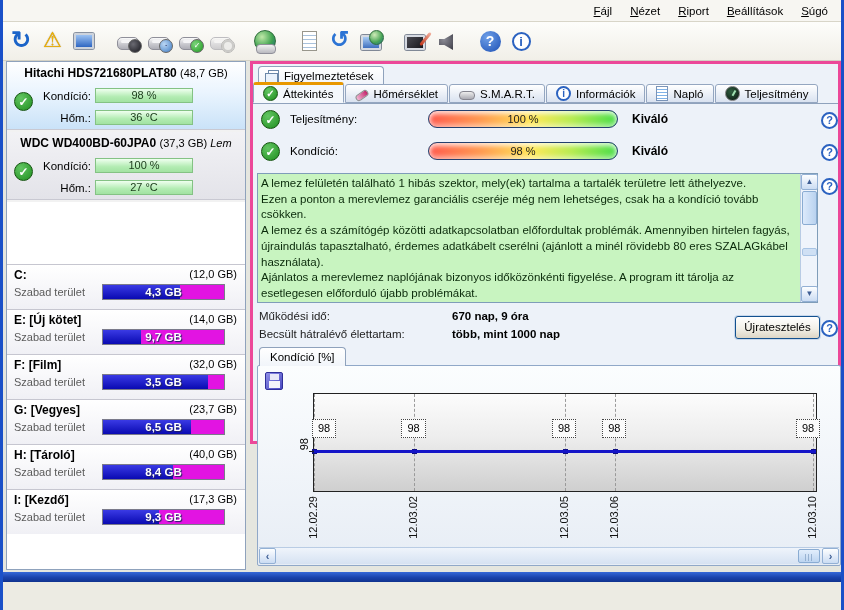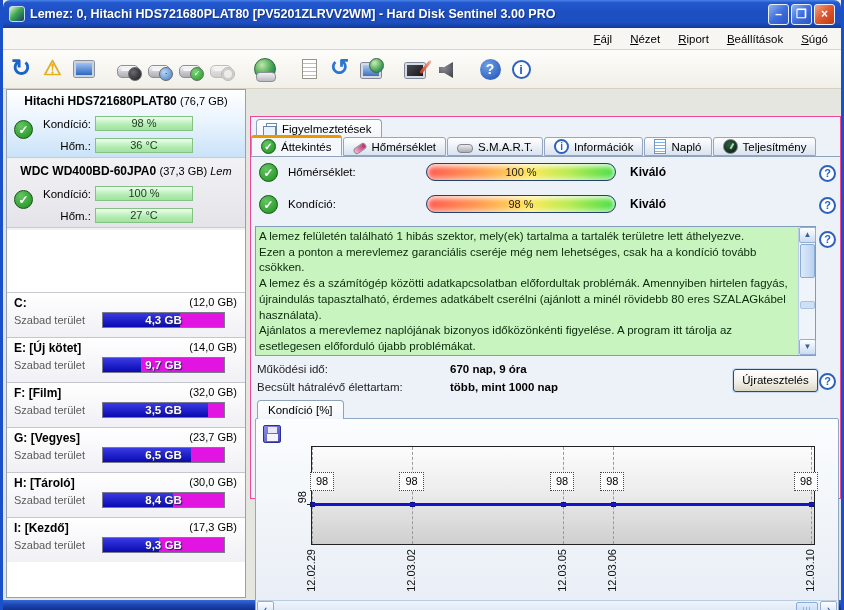--- a/index.html
+++ b/index.html
@@ -75,21 +75,21 @@
   .perf-icon{width:15px;height:15px;border-radius:50%;background:radial-gradient(circle at 40% 35%,#2E5E3E,#0A1410);border:1px solid #777;}
   .perf-icon::after{content:"";position:absolute;left:7px;top:3px;width:1.5px;height:6px;background:#9FE0B0;transform:rotate(30deg);}
   .pages-icon{width:11px;height:13px;background:#fff;border:1px solid #6B87A8;margin-left:4px;}
   .pages-icon::before{content:"";position:absolute;left:-4px;top:2px;width:11px;height:13px;background:#EAF2FB;border:1px solid #6B87A8;}
   .floppy-icon{width:18px;height:18px;background:linear-gradient(135deg,#8F8FE8,#4A4AC0);border:1px solid #2F2F9A;border-radius:2px;}
   .floppy-icon::before{content:"";position:absolute;left:4px;top:1px;width:9px;height:6px;background:#E8E8F8;}
   .floppy-icon::after{content:"";position:absolute;left:3px;bottom:1px;width:11px;height:7px;background:#F4F4FA;}
   
   .content{position:relative;height:511px;background:#E5E6DF;}
   .sidebar{position:absolute;left:3px;top:0;width:240px;height:509px;background:#fff;border:1px solid #8FA2BC;}
-  .main{position:absolute;left:247px;top:0;width:591px;height:383px;background:#EDF2F9;border:1px solid #ec4899;margin-top:27px;}
+  .main{position:absolute;left:247px;top:0;width:591px;height:383px;background:#EDF2F9;border:3px solid #ec4899;}
   
   .disk-block{position:relative;height:70px;border-bottom:2px solid #F2F2F2;box-shadow:inset 0 -1px 0 #C9C9D2;}
   .disk-block.selected{background:linear-gradient(180deg,#FFFFFF 0%,#EAF4FE 45%,#C9E2F8 100%);}
   .disk-block.plain{background:linear-gradient(180deg,#F2F2F5,#E3E3E9);}
   .disk-head{height:22px;line-height:22px;white-space:nowrap;overflow:hidden;text-align:center;font-size:12px;}
   .disk-head .dname{font-weight:bold;}
   .disk-head .dsize{font-size:11px;}
   .disk-head .dextra{font-style:italic;font-size:11px;}
   .disk-stat-icon{position:absolute;left:7px;top:30px;}
   .disk-row{display:flex;align-items:center;height:21px;margin:1px 0 0 34px;}
@@ -160,29 +160,20 @@
   .hthumb{position:absolute;right:19px;top:1px;width:22px;height:14px;background:linear-gradient(180deg,#E2EEFC,#BCD4F0);border:1px solid #8AACD2;border-radius:2px;
     color:#7E9CC0;font-size:8px;text-align:center;line-height:13px;letter-spacing:1px;}
   
   .bottom-frame{height:10px;background:linear-gradient(180deg,#3568D8,#1A43AC 55%,#10328E);}
 </style>
 </head>
 <body>
 
 <div class="window">
 
-  <div class="titlebar">
-    <div class="app-icon"></div>
-    <div class="title-text">Lemez: 0, Hitachi HDS721680PLAT80 [PV5201ZLRVV2WM]  -  Hard Disk Sentinel 3.00 PRO</div>
-    <div class="winbtns">
-      <div class="winbtn">–</div>
-      <div class="winbtn">❒</div>
-      <div class="winbtn close">×</div>
-    </div>
-  </div>
 
   <div class="menubar" id="menubar">
       <div class="menu-item"><u>F</u>ájl</div>
       <div class="menu-item"><u>N</u>ézet</div>
       <div class="menu-item"><u>R</u>iport</div>
       <div class="menu-item"><u>B</u>eállítások</div>
       <div class="menu-item"><u>S</u>úgó</div>
     </div>
 
   <div class="toolbar" id="toolbar">
@@ -242,21 +233,21 @@
         <button class="tbtn">
           <span class="icon info-icon"></span>
         </button>
       </div>
     </div>
 
   <div class="content">
 
     <div class="sidebar" id="sidebar">
         <div class="disk-block selected">
-          <div class="disk-head"><span class="dname">Hitachi HDS721680PLAT80 </span><span class="dsize">(76,7 GB) </span><span class="dextra"></span></div>
+          <div class="disk-head"><span class="dname">Hitachi HDS721680PLAT80 </span><span class="dsize">(48,7 GB) </span><span class="dextra"></span></div>
           <span class="disk-stat-icon"><span class="icon ok-icon big"></span></span>
           <div class="disk-row">
             <span class="rlabel">Kondíció:</span>
             <span class="green-bar">98 %</span>
           </div>
           <div class="disk-row">
             <span class="rlabel">Hőm.:</span>
             <span class="green-bar">36 °C</span>
           </div>
         </div>
@@ -321,21 +312,21 @@
             <span class="free-label">Szabad terület</span>
             <span class="pbar">
               <span class="pbar-fill" style="width: 73%;"></span>
               <span class="pbar-text">6,5 GB</span>
             </span>
           </div>
         </div>
         <div class="part-block">
           <div class="part-head">
             <span class="part-name">H: [Tároló]</span>
-            <span class="part-size">(30,0 GB)</span>
+            <span class="part-size">(40,0 GB)</span>
           </div>
           <div class="part-free">
             <span class="free-label">Szabad terület</span>
             <span class="pbar">
               <span class="pbar-fill" style="width: 58%;"></span>
               <span class="pbar-text">8,4 GB</span>
             </span>
           </div>
         </div>
         <div class="part-block">
@@ -381,21 +372,21 @@
           </div>
           <div class="tab">
             <span class="icon perf-icon"></span>
             <span>Teljesítmény</span>
           </div>
         </div>
 
       <div id="gauges">
           <div class="gauge-row" style="top: 44px;">
             <span class="icon ok-icon big"></span>
-            <span class="gauge-label">Hőmérséklet:</span>
+            <span class="gauge-label">Teljesítmény:</span>
             <span class="gauge-bar">
               <span class="gauge-text">100 %</span>
             </span>
             <span class="gauge-rating">Kiváló</span>
           </div>
           <div class="gauge-row" style="top: 76px;">
             <span class="icon ok-icon big"></span>
             <span class="gauge-label">Kondíció:</span>
             <span class="gauge-bar">
               <span class="gauge-text">98 %</span>

